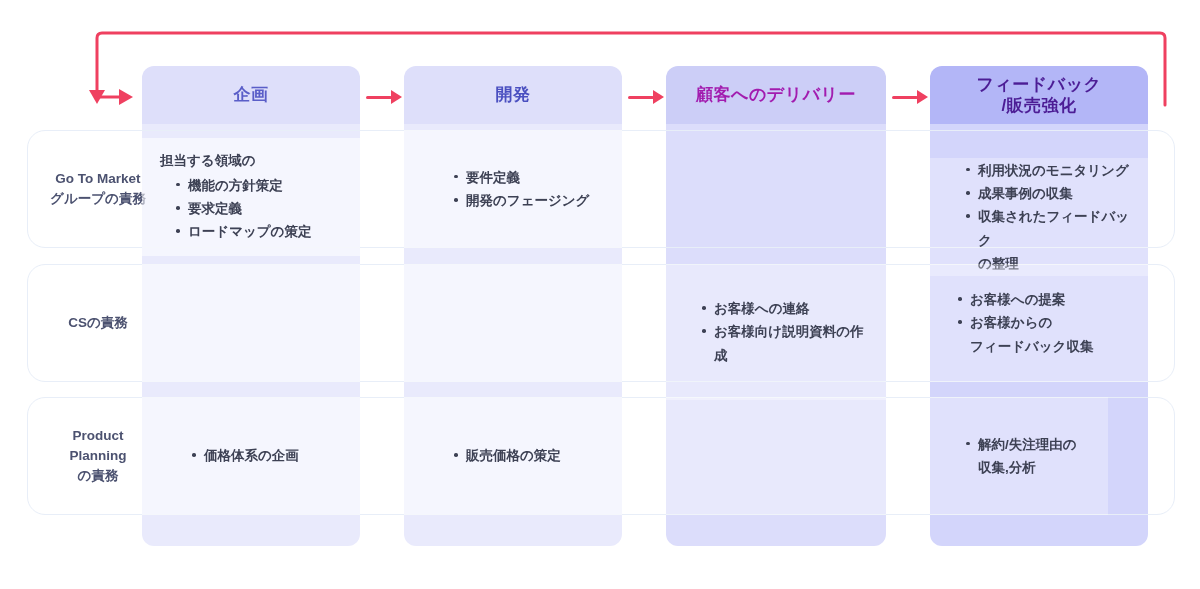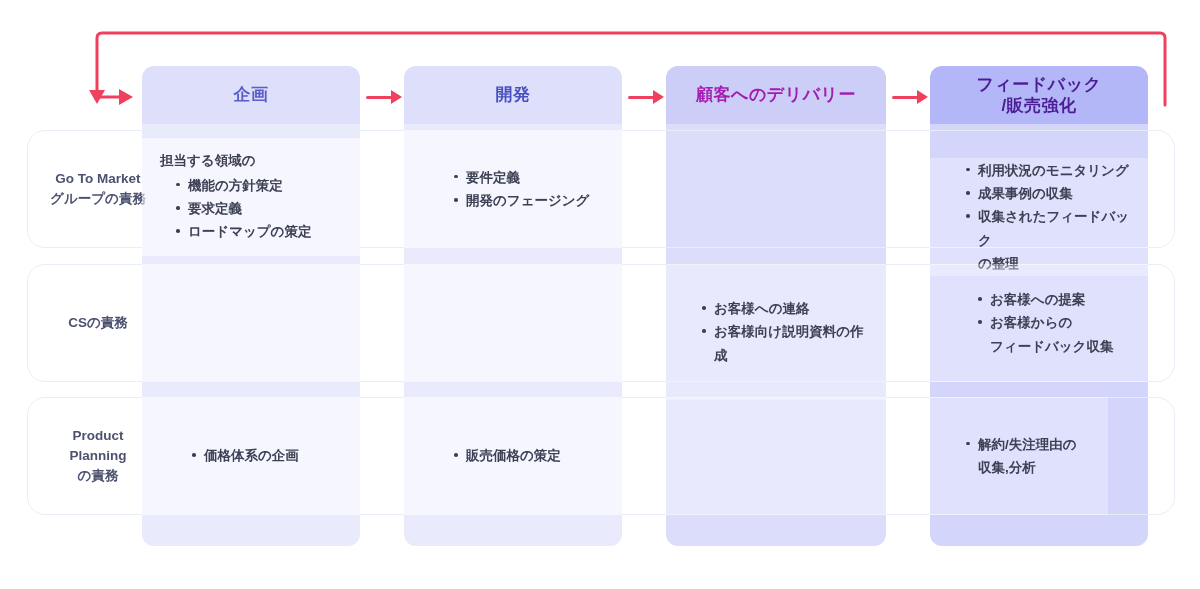--- a/index.html
+++ b/index.html
@@ -227,21 +227,21 @@
   <div class="cell" style="left:404px;top:264px;width:218px;height:118px;background:rgba(255,255,255,.55);"></div>
   <div class="cell" style="left:666px;top:264px;width:220px;height:136px;background:rgba(255,255,255,.35);">
     <div class="cell-inner" style="padding-left:20px;">
       <ul class="bullets">
         <li>お客様への連絡</li>
         <li>お客様向け説明資料の作成</li>
       </ul>
     </div>
   </div>
   <div class="cell" style="left:930px;top:264px;width:218px;height:118px;background:rgba(255,255,255,.30);">
-    <div class="cell-inner" style="padding-left:32px;">
+    <div class="cell-inner" style="padding-left:12px;">
       <ul class="bullets">
         <li>お客様への提案</li>
         <li>お客様からの
 フィードバック収集</li>
       </ul>
     </div>
   </div>
 
   <div class="row-card" style="top:397px;height:118px;">
     <div class="row-label" style="white-space:pre-line;">

